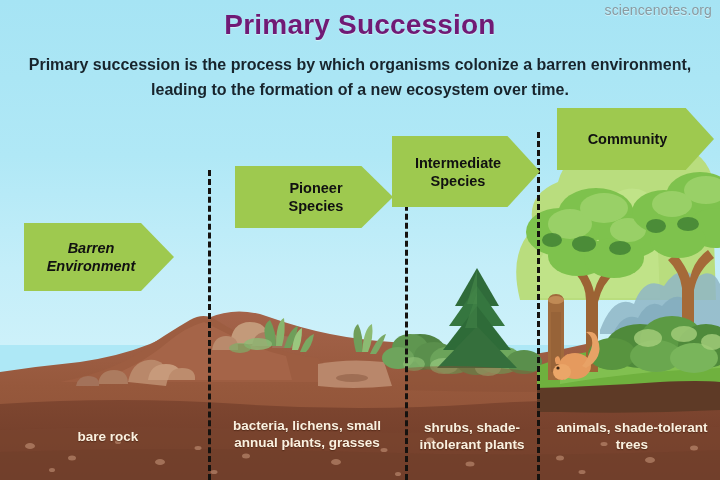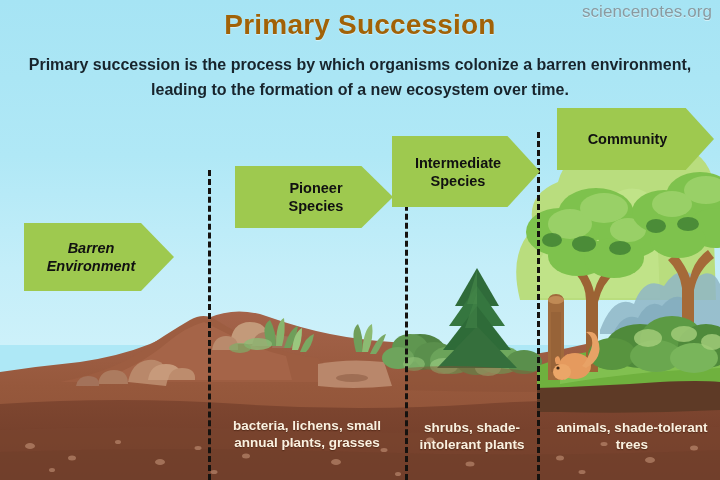--- a/index.html
+++ b/index.html
@@ -14,26 +14,26 @@
 
   
   .sky {
     position:absolute; left:0; top:0; width:720px; height:345px;
     background:linear-gradient(180deg,#a6e4f4 0%,#b0e8f6 45%,#c4eef9 78%,#cdf1fa 100%);
   }
 
   
   .watermark {
     position:absolute; right:8px; top:2px;
-    font-size:17px; color:#8a9aa0; letter-spacing:.1px;
+    font-size:14px; color:#8a9aa0; letter-spacing:.1px;
     text-shadow:0 1px 0 rgba(255,255,255,.45);
   }
   .title {
     position:absolute; left:0; top:9px; width:720px; text-align:center;
-    font-size:28px; font-weight:bold; color:#a16207;
+    font-size:28px; font-weight:bold; color:#701a75;
     letter-spacing:.2px;
     text-shadow:0 1px 1px rgba(255,255,255,.5);
   }
   .subtitle {
     position:absolute; left:26px; top:52px; width:668px; text-align:center;
     font-size:16px; font-weight:bold; color:#18242c; line-height:25px;
   }
 
   
   .divider {
@@ -324,17 +324,18 @@
       <span>Intermediate</span>
       <span>Species</span>
     </div>
   </div>
   <div class="arrow" id="arrow4">
     <div>
       <span>Community</span>
     </div>
   </div>
 
+  <div class="caption" id="cap1">bare rock</div>
   <div class="caption" id="cap2">bacteria, lichens, small annual plants, grasses</div>
   <div class="caption" id="cap3">shrubs, shade-intolerant plants</div>
   <div class="caption" id="cap4">animals, shade-tolerant trees</div>
 
 </div>
 
 </body></html>

